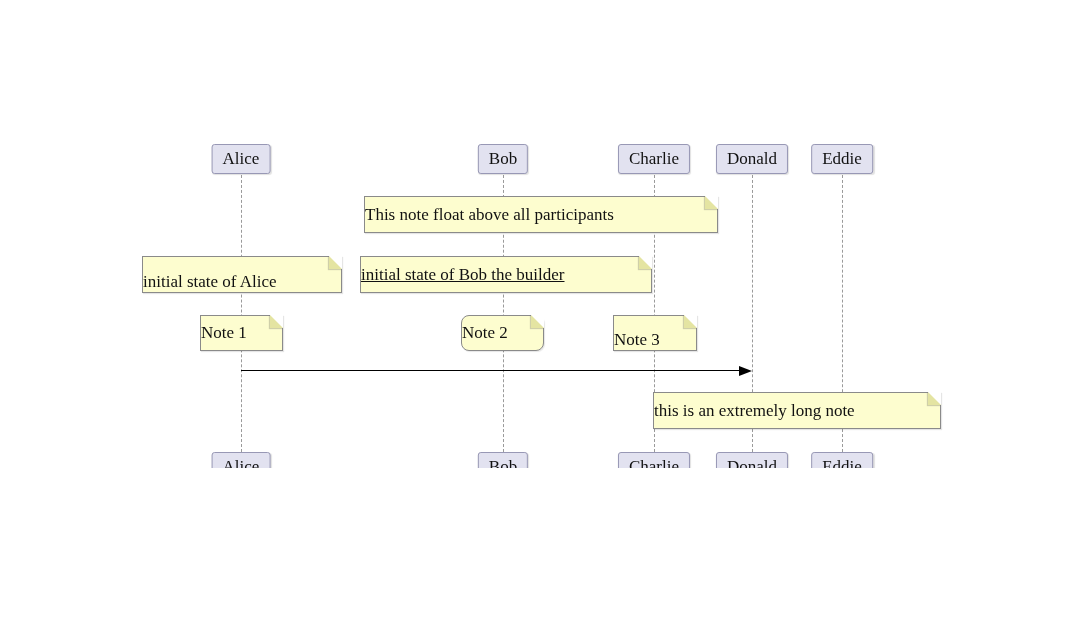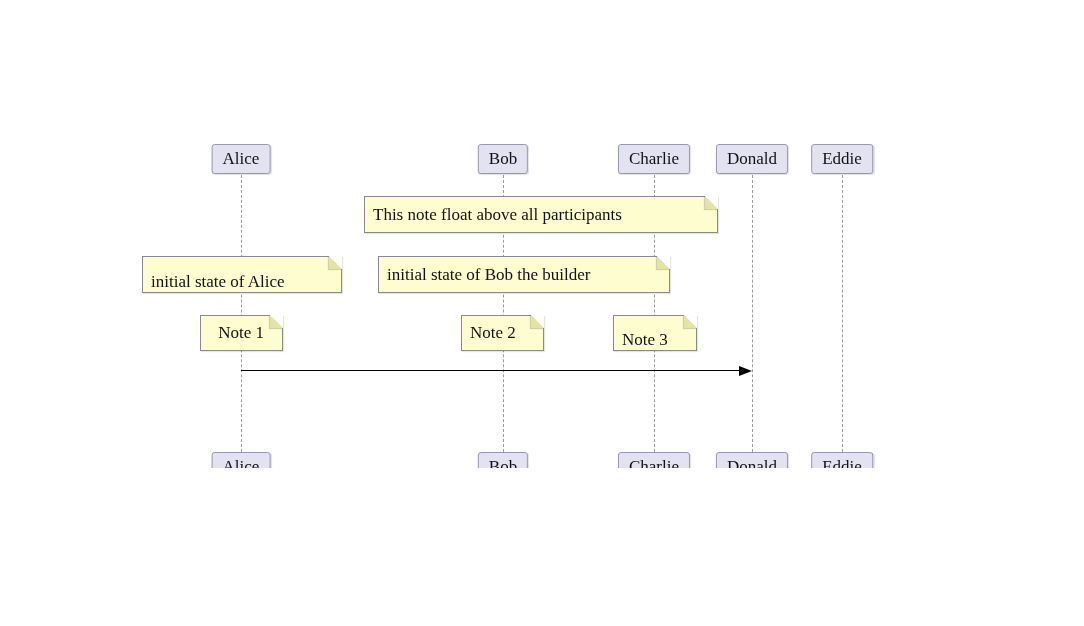--- a/index.html
+++ b/index.html
@@ -42,21 +42,21 @@
   
   .note {
     position: absolute;
     background: #fdfdcf;
     border: 1px solid #8a8a8a;
     box-shadow: 1px 1px 1px rgba(0,0,0,0.10);
     display: flex;
     align-items: center;
     font-size: 17px;
     color: #111111;
-    padding: 0 18px 0 8px;
+    padding: 0 18px 0 0;
     white-space: nowrap;
     box-sizing: border-box;
     height: 37px;
   }
   .note::after {
     
     content: "";
     position: absolute;
     top: -1px;
     right: -1px;
@@ -109,37 +109,40 @@
     <span>Eddie</span>
   </div>
 
   <div class="note" style="left:364px; top:196px; width:354px;">
     <span>This note float above all participants</span>
   </div>
 
   <div class="note" style="left:142px; top:256px; width:200px;align-items:flex-end;">
     <span>initial state of Alice</span>
   </div>
-  <div class="note" style="left:378px; top:256px; width:292px;">
+  <div class="note" style="left:360px; top:256px; width:292px;text-decoration:underline;">
     <span>initial state of Bob the builder</span>
   </div>
 
-  <div class="note" style="left:200px; top:315px; width:83px; height:36px;justify-content:flex-end;">
+  <div class="note" style="left:200px; top:315px; width:83px; height:36px;">
     <span>Note 1</span>
   </div>
-  <div class="note" style="left:461px; top:315px; width:83px; height:36px;">
+  <div class="note" style="left:461px; top:315px; width:83px; height:36px;border-radius:8px;">
     <span>Note 2</span>
   </div>
   <div class="note" style="left:613px; top:315px; width:84px; height:36px;align-items:flex-end;">
     <span>Note 3</span>
   </div>
 
   <div class="message-line" style="left:241px; top:370px; width:498px;"></div>
   <div class="arrowhead-right" style="left:739px; top:366px;"></div>
 
+  <div class="note" style="left:653px; top:392px; width:288px;">
+    <span>this is an extremely long note</span>
+  </div>
 
   <div class="participant" style="left:241px; top:452px;">
     <span>Alice</span>
   </div>
   <div class="participant" style="left:503px; top:452px;">
     <span>Bob</span>
   </div>
   <div class="participant" style="left:654px; top:452px;">
     <span>Charlie</span>
   </div>

